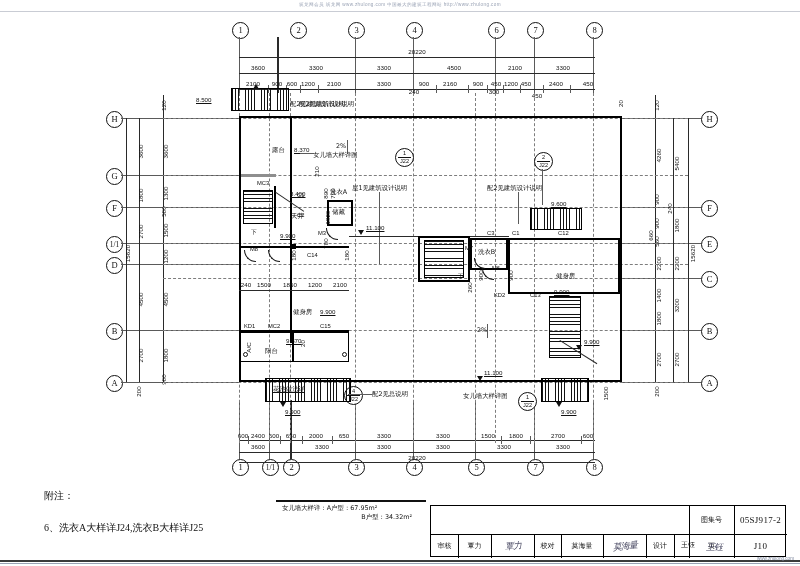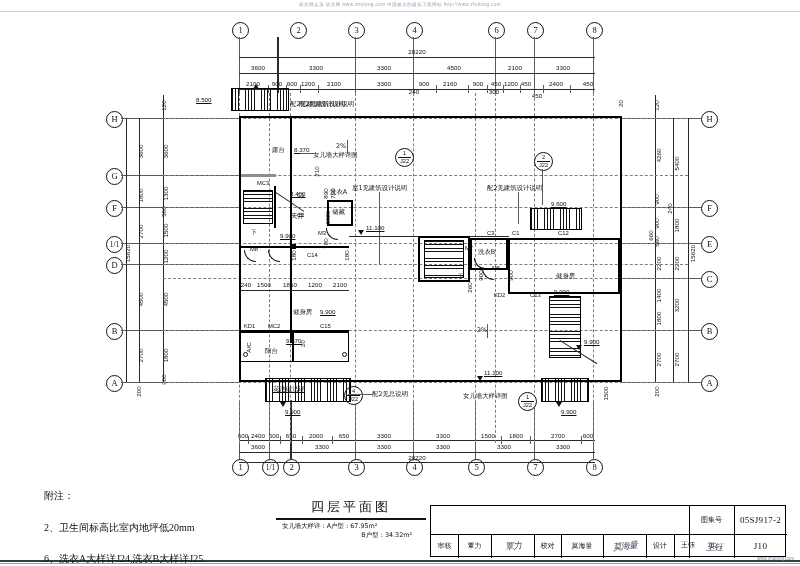--- a/index.html
+++ b/index.html
@@ -469,26 +469,24 @@
   <div class="ln" style="left:560px;top:340px;width:44px;height:1px;transform:rotate(32deg);transform-origin:0 0;"></div>
   <div class="dim vc" style="left:598px;top:390px;">1500</div>
   <div class="dim vc" style="left:617px;top:100px;">20</div>
 
   <div class="wall" style="left:620px;top:118px;width:1.8px;height:264px;"></div>
   <div class="wall" style="left:239px;top:116px;width:383px;height:1.8px;"></div>
   <div class="wall" style="left:239px;top:380px;width:383px;height:1.8px;"></div>
 
   <div id="notes">
     <div class="nt">附注：</div>
-    <div class="nt">2、卫生间标高比室内地坪低20mm</div>
     <div class="nt">6、洗衣A大样详J24,洗衣B大样详J25</div>
   </div>
 
   <div id="caption">
-    <div class="cap">四层平面图</div>
     <div class="rule"></div>
     <div class="ar">女儿墙大样详：A户型：67.95m²</div>
     <div class="ar2">B户型：34.32m²</div>
   </div>
 
   <div id="tb">
     <div class="hsep" style="left:0;top:28px;width:356px;"></div>
     <div class="vsep" style="left:258px;top:0;height:52px;"></div>
     <div class="vsep" style="left:303px;top:0;height:52px;"></div>
 

